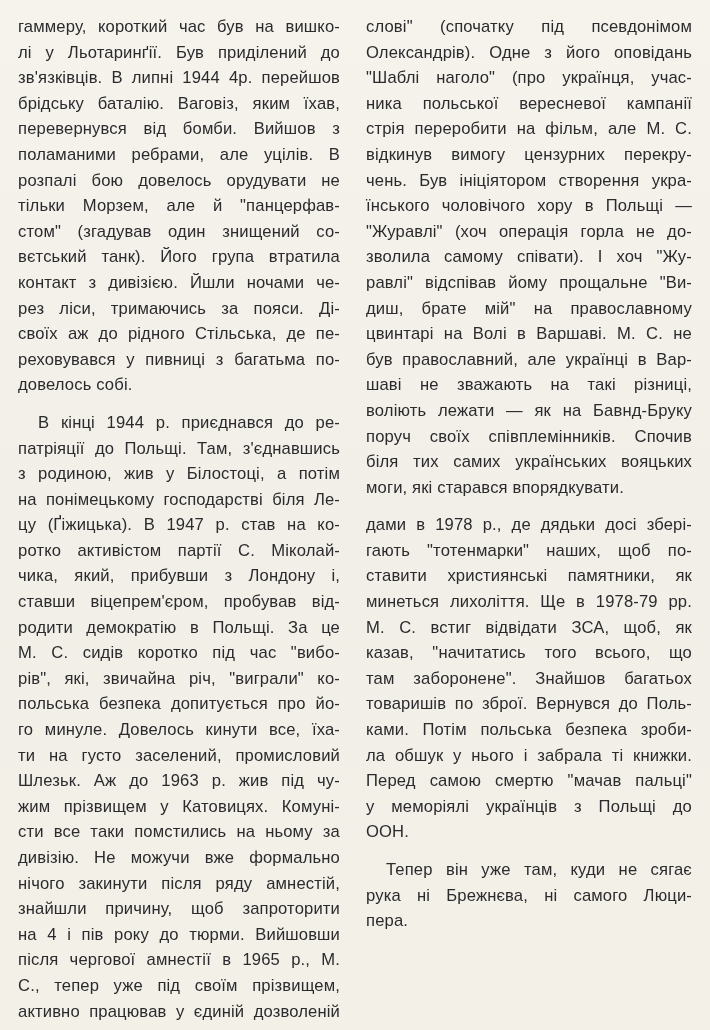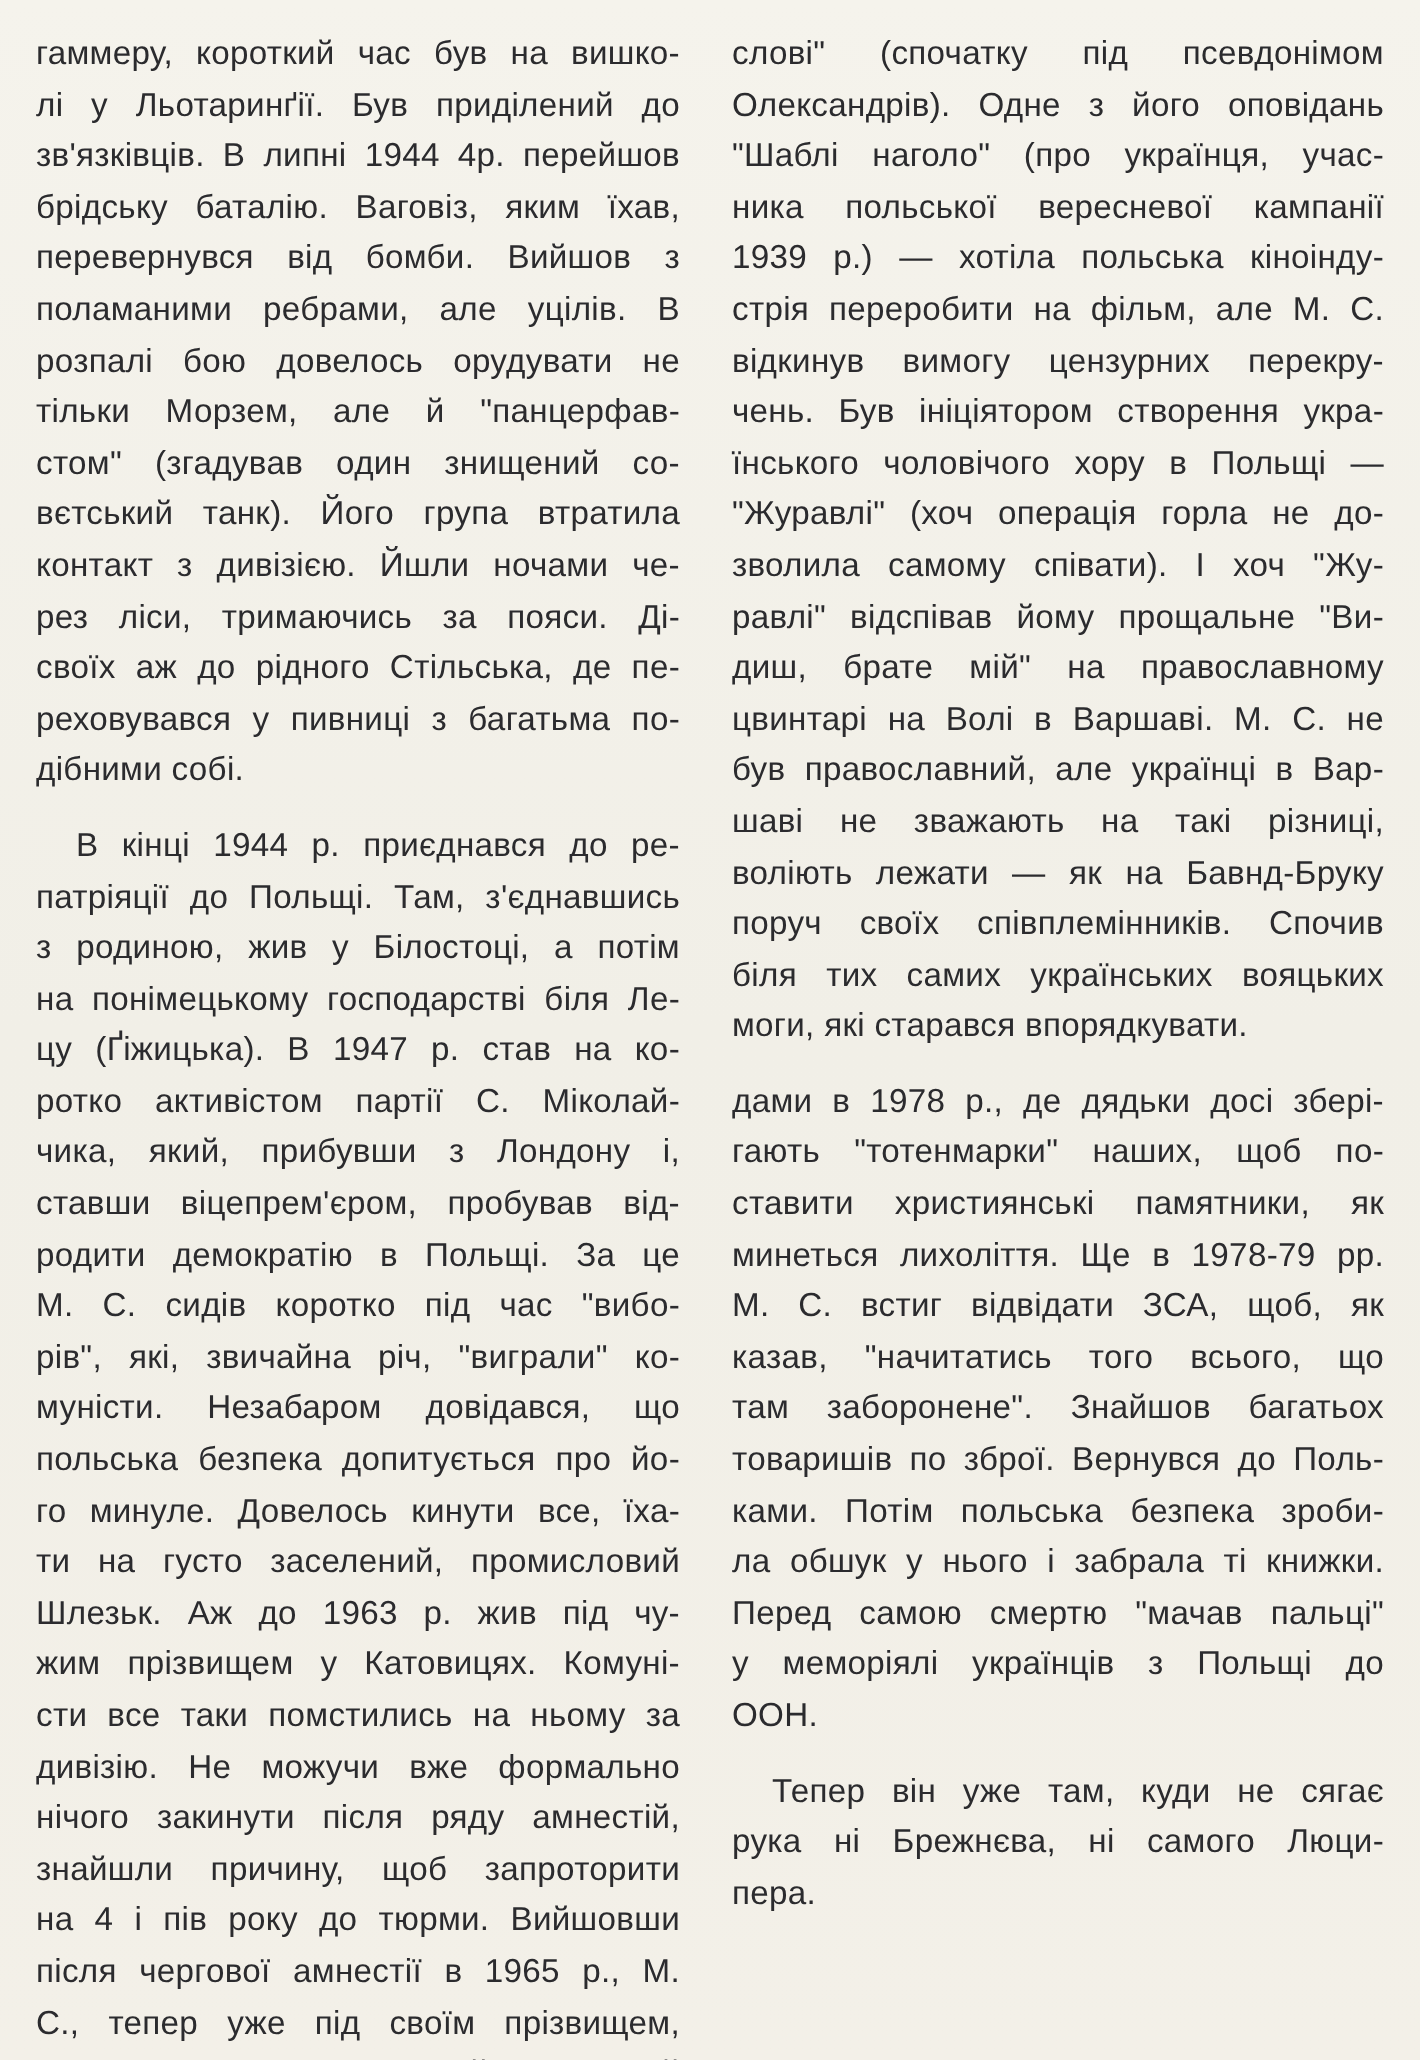--- a/index.html
+++ b/index.html
@@ -40,35 +40,34 @@
         <span class="line">перевернувся від бомби. Вийшов з</span>
         <span class="line">поламаними ребрами, але уцілів. В</span>
         <span class="line">розпалі бою довелось орудувати не</span>
         <span class="line">тільки Морзем, але й "панцерфав-</span>
         <span class="line">стом" (згадував один знищений со-</span>
         <span class="line">вєтський танк). Його група втратила</span>
         <span class="line">контакт з дивізією. Йшли ночами че-</span>
         <span class="line">рез ліси, тримаючись за пояси. Ді-</span>
         <span class="line">своїх аж до рідного Стільська, де пе-</span>
         <span class="line">реховувався у пивниці з багатьма по-</span>
-        <span class="line last">дібними собі.</span>
+        <span class="line last">довелось собі.</span>
       </div>
       <div class="para">
         <span class="line indent">В кінці 1944 р. приєднався до ре-</span>
         <span class="line">патріяції до Польщі. Там, з'єднавшись</span>
         <span class="line">з родиною, жив у Білостоці, а потім</span>
         <span class="line">на понімецькому господарстві біля Ле-</span>
         <span class="line">цу (Ґіжицька). В 1947 р. став на ко-</span>
         <span class="line">ротко активістом партії С. Міколай-</span>
         <span class="line">чика, який, прибувши з Лондону і,</span>
         <span class="line">ставши віцепрем'єром, пробував від-</span>
         <span class="line">родити демократію в Польщі. За це</span>
         <span class="line">М. С. сидів коротко під час "вибо-</span>
         <span class="line">рів", які, звичайна річ, "виграли" ко-</span>
-        <span class="line">муністи. Незабаром довідався, що</span>
         <span class="line">польська безпека допитується про йо-</span>
         <span class="line">го минуле. Довелось кинути все, їха-</span>
         <span class="line">ти на густо заселений, промисловий</span>
         <span class="line">Шлезьк. Аж до 1963 р. жив під чу-</span>
         <span class="line">жим прізвищем у Катовицях. Комуні-</span>
         <span class="line">сти все таки помстились на ньому за</span>
         <span class="line">дивізію. Не можучи вже формально</span>
         <span class="line">нічого закинути після ряду амнестій,</span>
         <span class="line">знайшли причину, щоб запроторити</span>
         <span class="line">на 4 і пів року до тюрми. Вийшовши</span>
@@ -76,21 +75,20 @@
         <span class="line">С., тепер уже під своїм прізвищем,</span>
         <span class="line">активно працював у єдиній дозволеній</span>
       </div>
     </div>
   <div class="col col-right" id="col-right">
       <div class="para">
         <span class="line">слові" (спочатку під псевдонімом</span>
         <span class="line">Олександрів). Одне з його оповідань</span>
         <span class="line">"Шаблі наголо" (про українця, учас-</span>
         <span class="line">ника польської вересневої кампанії</span>
-        <span class="line">1939 р.) — хотіла польська кіноінду-</span>
         <span class="line">стрія переробити на фільм, але М. С.</span>
         <span class="line">відкинув вимогу цензурних перекру-</span>
         <span class="line">чень. Був ініціятором створення укра-</span>
         <span class="line">їнського чоловічого хору в Польщі —</span>
         <span class="line">"Журавлі" (хоч операція горла не до-</span>
         <span class="line">зволила самому співати). І хоч "Жу-</span>
         <span class="line">равлі" відспівав йому прощальне "Ви-</span>
         <span class="line">диш, брате мій" на православному</span>
         <span class="line">цвинтарі на Волі в Варшаві. М. С. не</span>
         <span class="line">був православний, але українці в Вар-</span>

